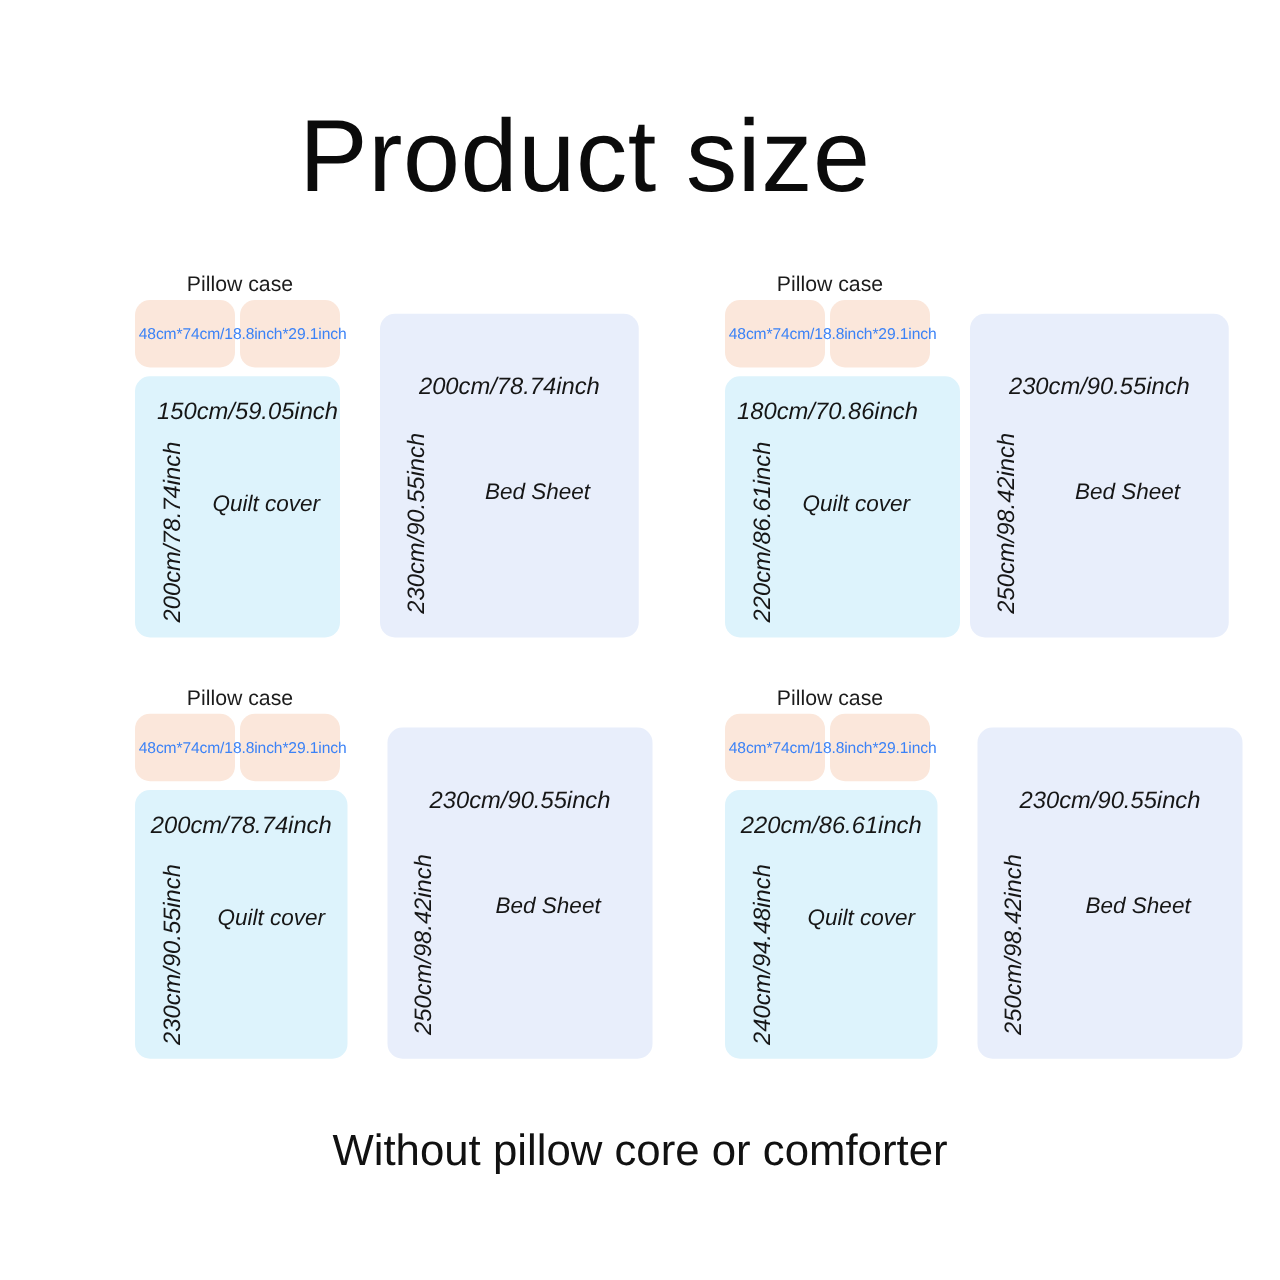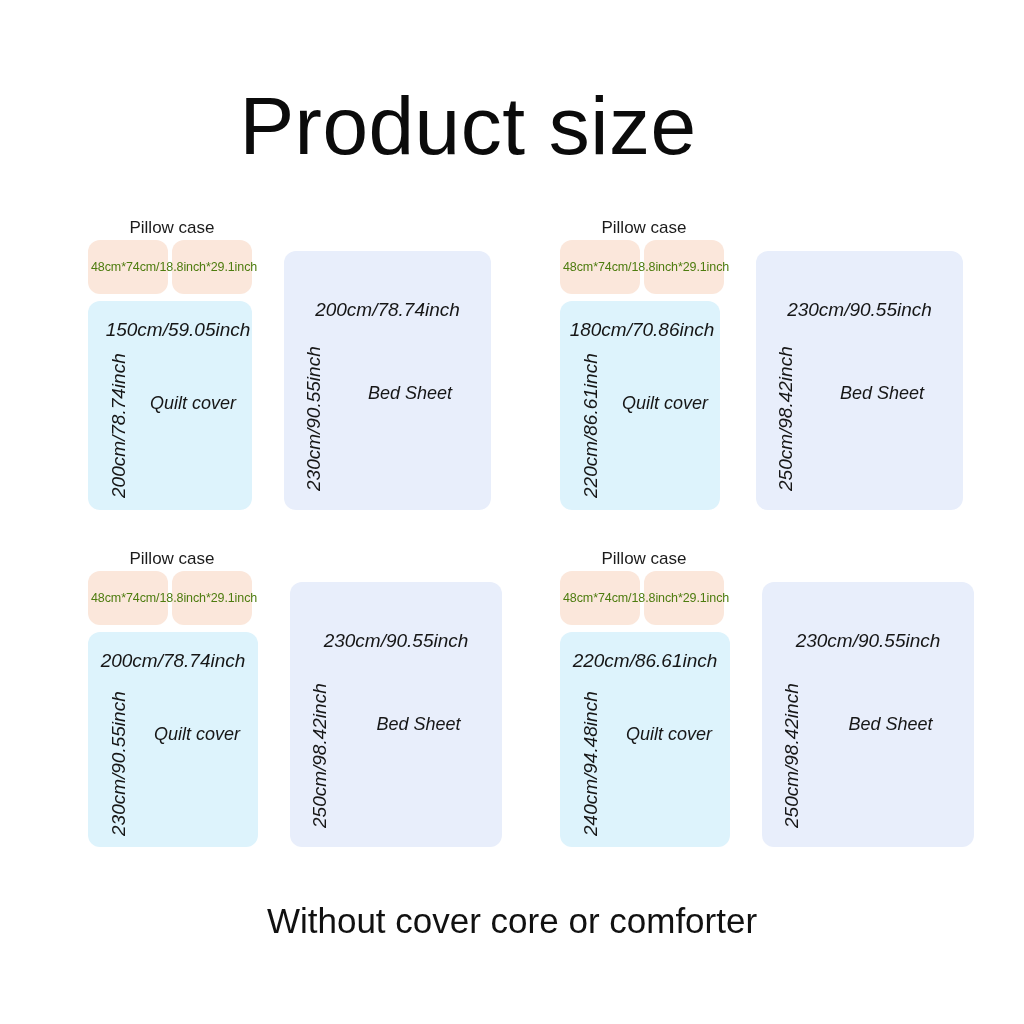--- a/index.html
+++ b/index.html
@@ -41,20 +41,21 @@
     font-size: 35px;
     line-height: 48px;
     font-weight: 400;
     color: #111111;
     white-space: nowrap;
   }
 
   
   .size-group {
     position: absolute;
+    margin-left: 20px;
   }
 
   .pillow-label {
     position: absolute;
     font-size: 17px;
     line-height: 20px;
     color: #1b1b1b;
     white-space: nowrap;
     text-align: center;
   }
@@ -67,21 +68,21 @@
     position: absolute;
     background: #fbe7db;
     border-radius: 12px;
     top: 0;
   }
 
   .pillow-dims {
     position: absolute;
     font-size: 12.5px;
     line-height: 16px;
-    color: #4d7c0f;
+    color: #3b82f6;
     white-space: nowrap;
     letter-spacing: -0.1px;
   }
 
   .panel {
     position: absolute;
     border-radius: 12px;
     font-style: italic;
   }
   .panel.quilt {
@@ -150,21 +151,21 @@
 <div class="size-group" style="left:560px; top:218px; width:410px; height:292px;">
 
   <div class="pillow-label" style="left:0px; top:0px; width:168px;">Pillow case</div>
 
   <div class="pillow-row" style="left:0px; top:22px; width:168px; height:54px;">
     <div class="pillow-box" style="left:0px; width:80px; height:54px;"></div>
     <div class="pillow-box" style="left:84px; width:80px; height:54px;"></div>
     <div class="pillow-dims" style="left:3px; top:19px;">48cm*74cm/18.8inch*29.1inch</div>
   </div>
 
-  <div class="panel quilt" style="left:0px; top:83px; width:160px; height:209px;">
+  <div class="panel quilt" style="left:0px; top:83px; width:188px; height:209px;">
     <div class="panel-top-dim" style="left:0px; top:17px; width:164px;">180cm/70.86inch</div>
     <div class="panel-side-dim" style="left:20px; top:197px;">220cm/86.61inch</div>
     <div class="panel-name" style="left:46px; top:90px; width:118px;">Quilt cover</div>
   </div>
 
   <div class="panel sheet" style="left:196px; top:33px; width:207px; height:259px;">
     <div class="panel-top-dim" style="left:0px; top:47px; width:207px;">230cm/90.55inch</div>
     <div class="panel-side-dim" style="left:19px; top:240px;">250cm/98.42inch</div>
     <div class="panel-name" style="left:45px; top:130px; width:162px;">Bed Sheet</div>
   </div>
@@ -209,13 +210,13 @@
     <div class="panel-name" style="left:48px; top:90px; width:122px;">Quilt cover</div>
   </div>
 
   <div class="panel sheet" style="left:202px; top:33px; width:212px; height:265px;">
     <div class="panel-top-dim" style="left:0px; top:47px; width:212px;">230cm/90.55inch</div>
     <div class="panel-side-dim" style="left:19px; top:246px;">250cm/98.42inch</div>
     <div class="panel-name" style="left:45px; top:130px; width:167px;">Bed Sheet</div>
   </div>
 </div>
 
-<div class="page-footer">Without cover core or comforter</div>
+<div class="page-footer">Without pillow core or comforter</div>
 
 </body></html>

